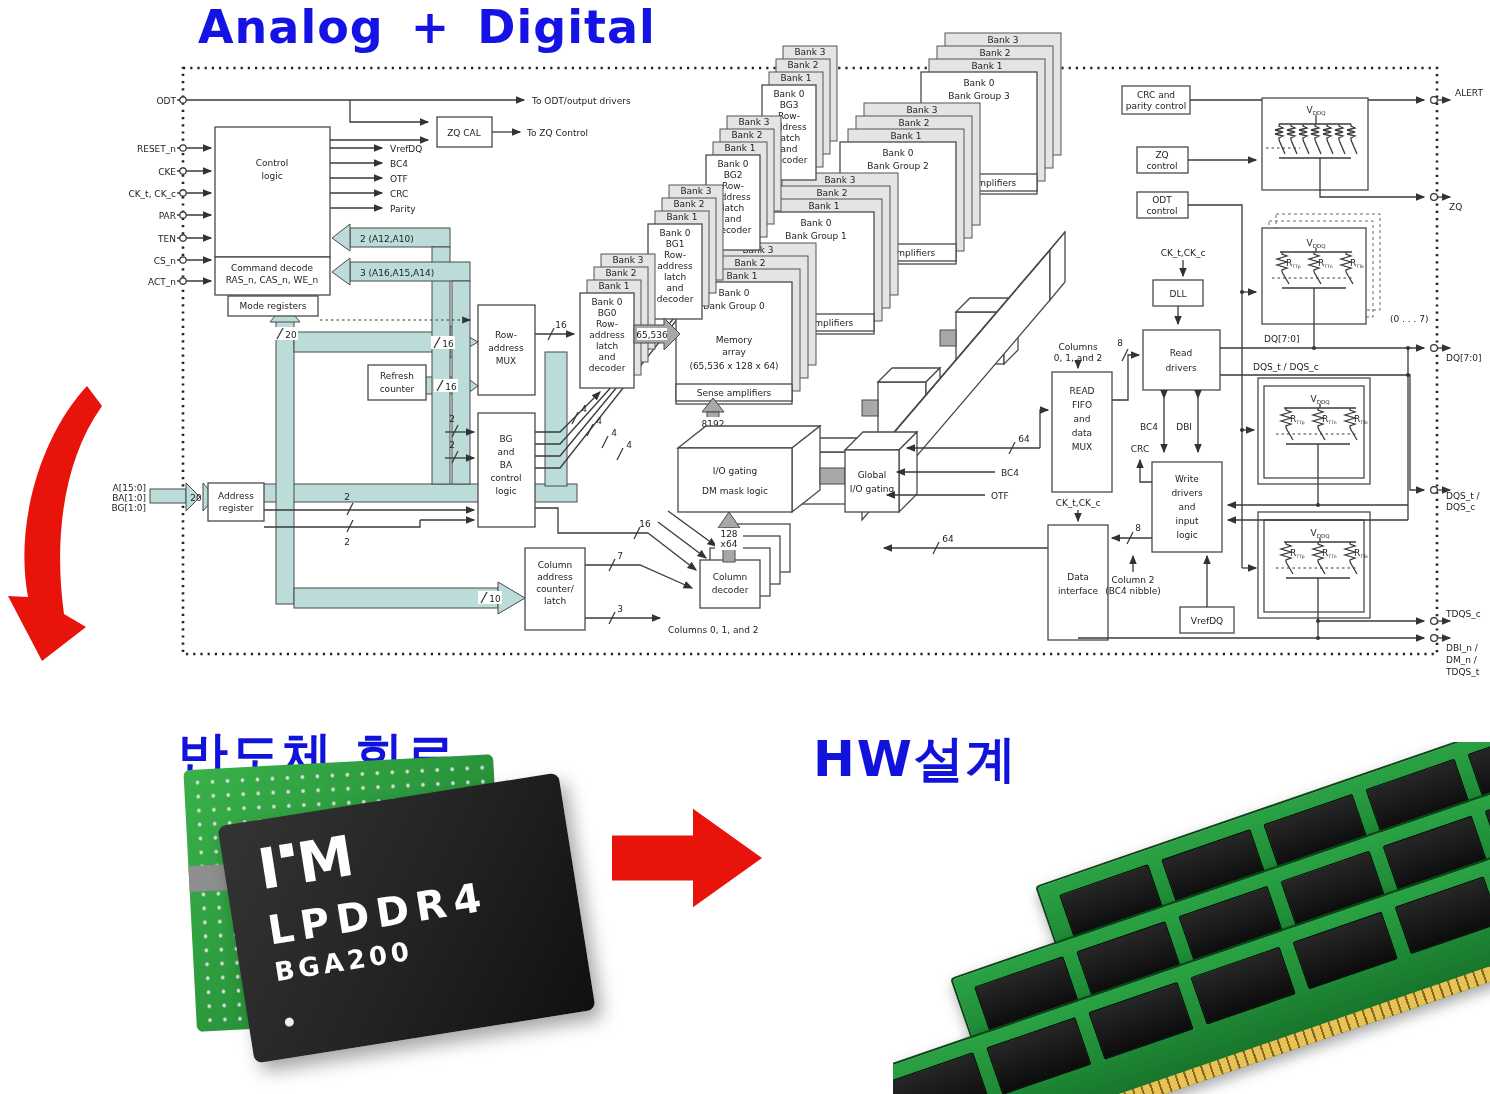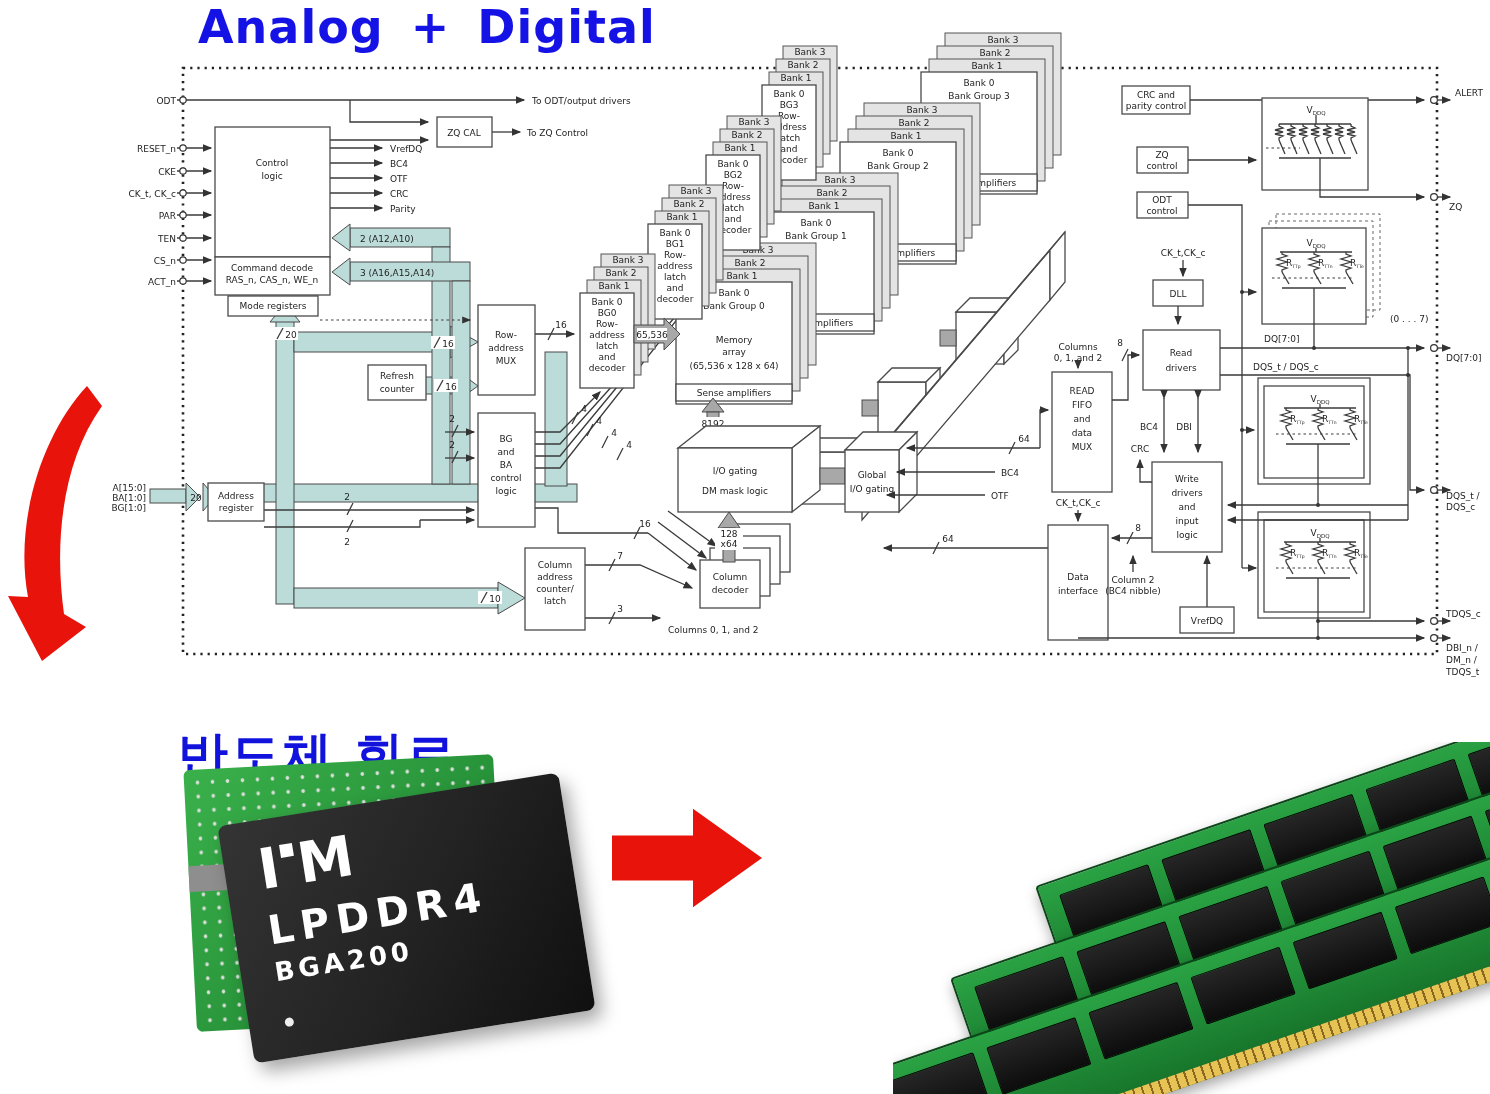--- a/index.html
+++ b/index.html
@@ -665,20 +665,21 @@
         <text x="1446" y="675" class="as" font-size="8.5">TDQS_t</text>
       </g>
     </g>
   </svg>
 
   <svg class="curve" width="105" height="285" viewBox="0 0 105 285">
     <path d="M85,4 C40,52 12,140 26,215 L6,214 L40,279 L84,245 L62,232 C52,160 60,80 100,24 Z" fill="#e8140c"></path>
   </svg>
 
   <div class="caption cap-left">반도체 회로</div>
+  <div class="caption cap-right">HW설계</div>
 
   <div class="chipwrap">
     <div class="pcb">
       <div class="dots"></div>
       <div class="stripe"></div>
     </div>
     <div class="die">
       <div class="logo">
         <span>I</span>
         <span class="sq"></span>

